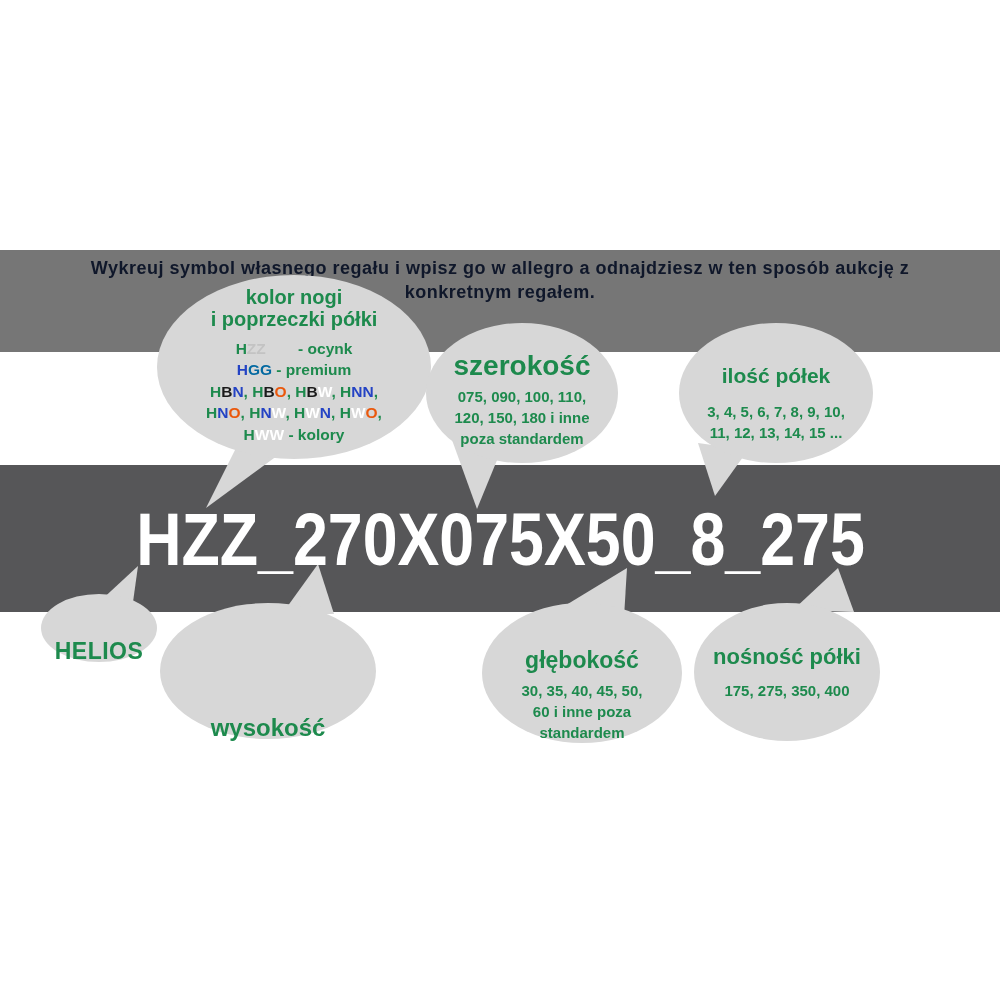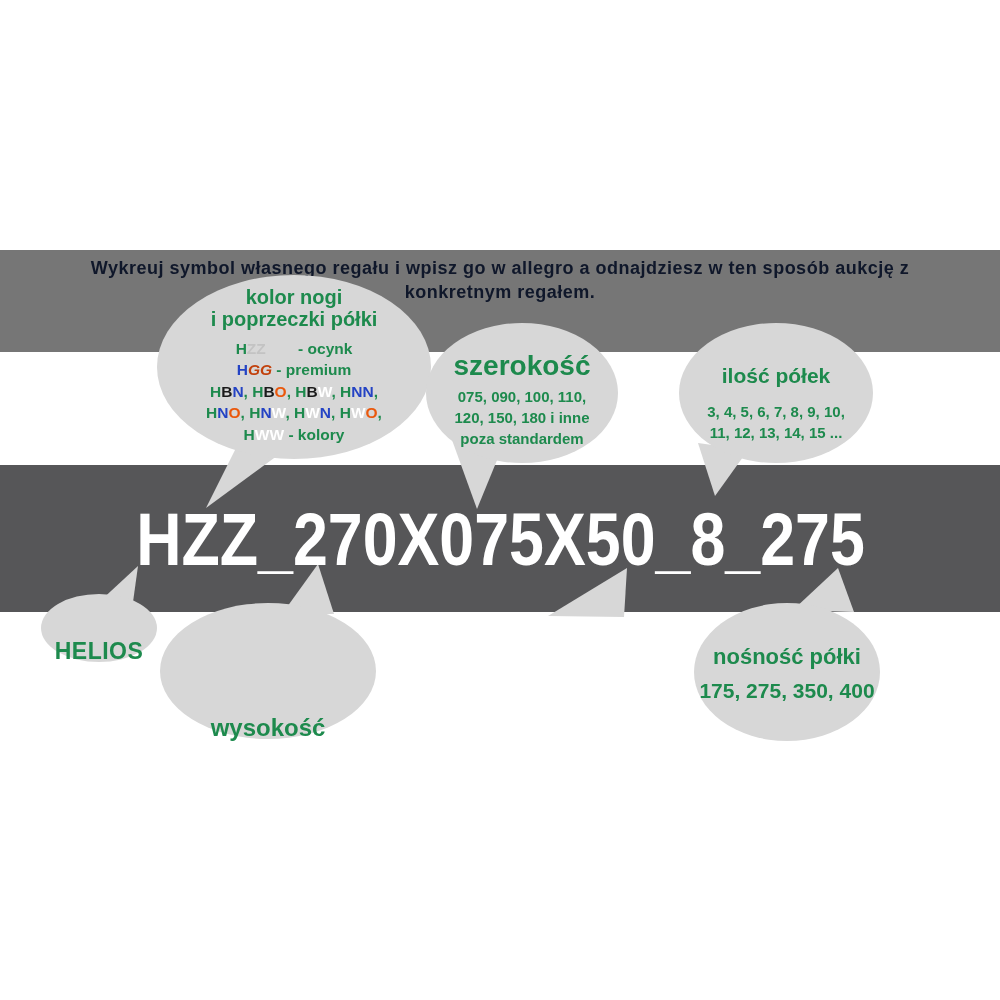--- a/index.html
+++ b/index.html
@@ -45,21 +45,21 @@
   .b-szer  .title{font-size:28px;}
   .b-ilosc .title{font-size:21px;}
   .b-helios .title{font-size:23px;letter-spacing:.5px;}
   .b-wys   .title{font-size:24px;}
   .b-gleb  .title{font-size:23px;}
   .b-nosn  .title{font-size:22px;}
   .bubble .vals{margin-top:8px;font-size:15.5px;line-height:21.5px;}
   .b-szer .vals,.b-gleb .vals{font-size:15px;line-height:21px;margin-top:9px;}
   .b-ilosc .vals{font-size:15px;line-height:21px;margin-top:14px;}
   .b-wys .vals{font-size:16px;line-height:22px;margin-top:9px;}
-  .b-nosn .vals{font-size:21px;margin-top:12px;}
+  .b-nosn .vals{font-size:15px;margin-top:12px;}
 </style>
 </head>
 <body>
 
 <div class="stage">
 
   <div class="banner">
     <div>Wykreuj symbol własnego regału i wpisz go w allegro a odnajdziesz w ten sposób aukcję z</div>
     <div>konkretnym regałem.</div>
   </div>
@@ -78,21 +78,21 @@
 
   <div class="code">
     <span>HZZ_270X075X50_8_275</span>
   </div>
 
   <div class="bubble b-kolor">
     <div class="title">kolor nogi</div>
     <div class="title">i poprzeczki półki</div>
     <div class="vals">
       <div><span style="color: rgb(29, 138, 77);">H</span><span style="color: rgb(195, 195, 195);">ZZ</span><span style="color: rgb(29, 138, 77); margin-left: 28px;"> - ocynk</span></div>
-      <div><span style="color: rgb(36, 67, 196);">H</span><span style="color: #c2410c; font-style: italic;">GG</span><span style="color: rgb(29, 138, 77);"> - premium</span></div>
+      <div><span style="color: rgb(36, 67, 196);">H</span><span style="color: #0369a1;">GG</span><span style="color: rgb(29, 138, 77);"> - premium</span></div>
       <div><span style="color: rgb(29, 138, 77);">H</span><span style="color: rgb(26, 26, 26);">B</span><span style="color: rgb(36, 67, 196);">N</span><span style="color: rgb(29, 138, 77);">, </span><span style="color: rgb(29, 138, 77);">H</span><span style="color: rgb(26, 26, 26);">B</span><span style="color: rgb(234, 88, 12);">O</span><span style="color: rgb(29, 138, 77);">, </span><span style="color: rgb(29, 138, 77);">H</span><span style="color: rgb(26, 26, 26);">B</span><span style="color: rgb(255, 255, 255);">W</span><span style="color: rgb(29, 138, 77);">, </span><span style="color: rgb(29, 138, 77);">H</span><span style="color: rgb(36, 67, 196);">NN</span><span style="color: rgb(29, 138, 77);">,</span></div>
       <div><span style="color: rgb(29, 138, 77);">H</span><span style="color: rgb(36, 67, 196);">N</span><span style="color: rgb(234, 88, 12);">O</span><span style="color: rgb(29, 138, 77);">, </span><span style="color: rgb(29, 138, 77);">H</span><span style="color: rgb(36, 67, 196);">N</span><span style="color: rgb(255, 255, 255);">W</span><span style="color: rgb(29, 138, 77);">, </span><span style="color: rgb(29, 138, 77);">H</span><span style="color: rgb(255, 255, 255);">W</span><span style="color: rgb(36, 67, 196);">N</span><span style="color: rgb(29, 138, 77);">, </span><span style="color: rgb(29, 138, 77);">H</span><span style="color: rgb(255, 255, 255);">W</span><span style="color: rgb(234, 88, 12);">O</span><span style="color: rgb(29, 138, 77);">,</span></div>
       <div><span style="color: rgb(29, 138, 77);">H</span><span style="color: rgb(255, 255, 255);">WW</span><span style="color: rgb(29, 138, 77);"> - kolory</span></div>
     </div>
   </div>
 
   <div class="bubble b-szer">
     <div class="title">szerokość</div>
     <div class="vals">
       <div>075, 090, 100, 110,</div>
@@ -110,20 +110,28 @@
   </div>
 
   <div class="bubble b-helios">
     <div class="title">HELIOS</div>
   </div>
 
   <div class="bubble b-wys">
     <div class="title">wysokość</div>
   </div>
 
+  <div class="bubble b-gleb">
+    <div class="title">głębokość</div>
+    <div class="vals">
+      <div>30, 35, 40, 45, 50,</div>
+      <div>60 i inne poza</div>
+      <div>standardem</div>
+    </div>
+  </div>
 
   <div class="bubble b-nosn">
     <div class="title">nośność półki</div>
     <div class="vals">
       <div>175, 275, 350, 400</div>
     </div>
   </div>
 
 </div>
 

